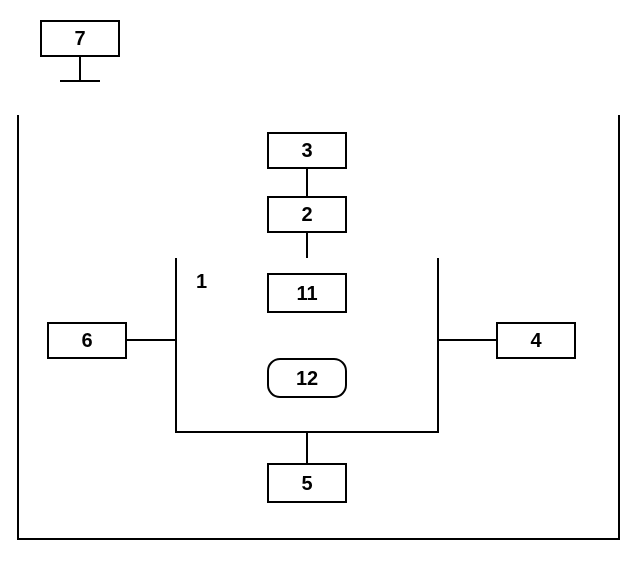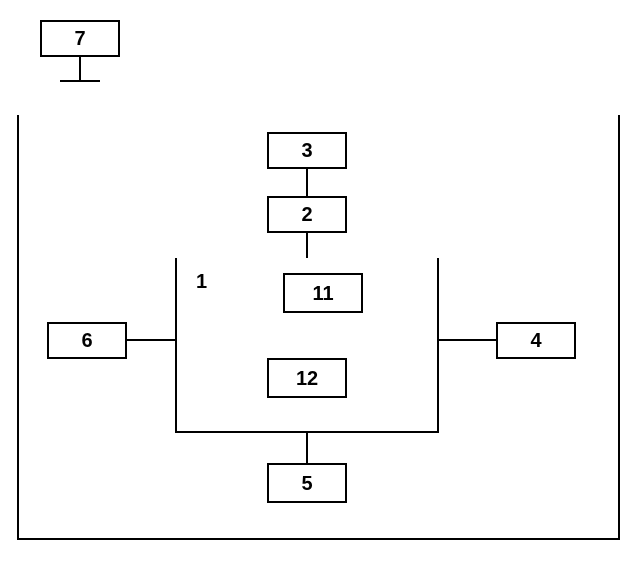--- a/index.html
+++ b/index.html
@@ -64,25 +64,25 @@
 <div class="line" style="left:306px; top:233px; width:2px; height:25px;"></div>
 
 <div class="line" style="left:175px; top:258px; width:2px; height:175px;"></div>
 
 <div class="line" style="left:437px; top:258px; width:2px; height:175px;"></div>
 
 <div class="line" style="left:175px; top:431px; width:264px; height:2px;"></div>
 
 <div class="label" style="left:196px; top:270px;">1</div>
 
-<div class="box" style="left:267px; top:273px; width:80px; height:40px;margin-left:16px;">
+<div class="box" style="left:267px; top:273px; width:80px; height:40px;">
   <span>11</span>
 </div>
 
-<div class="box" style="left:267px; top:358px; width:80px; height:40px;">
+<div class="box" style="left:267px; top:358px; width:80px; height:40px;border-radius:13px;">
   <span>12</span>
 </div>
 
 <div class="box" style="left:47px; top:322px; width:80px; height:37px;">
   <span>6</span>
 </div>
 
 <div class="line" style="left:127px; top:339px; width:48px; height:2px;"></div>
 
 <div class="box" style="left:496px; top:322px; width:80px; height:37px;">

